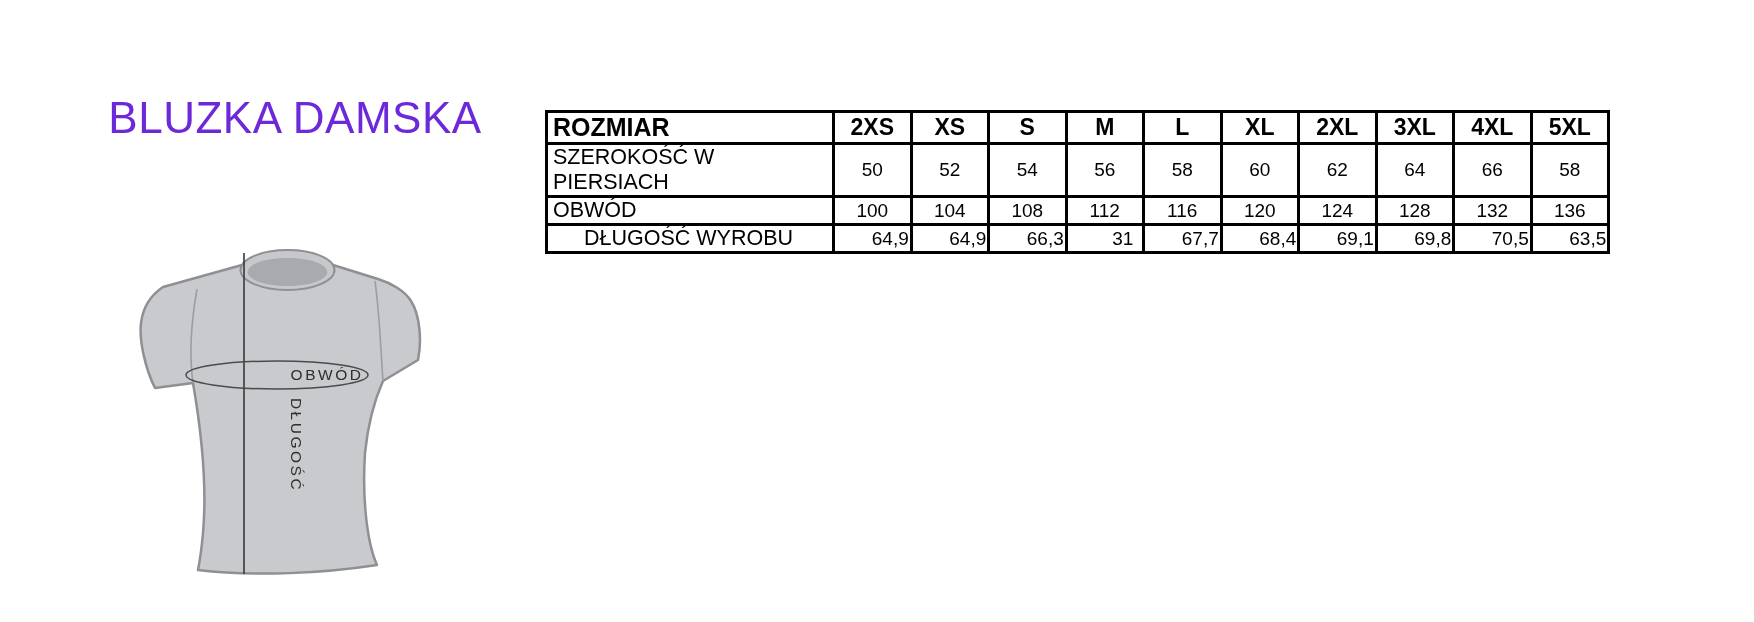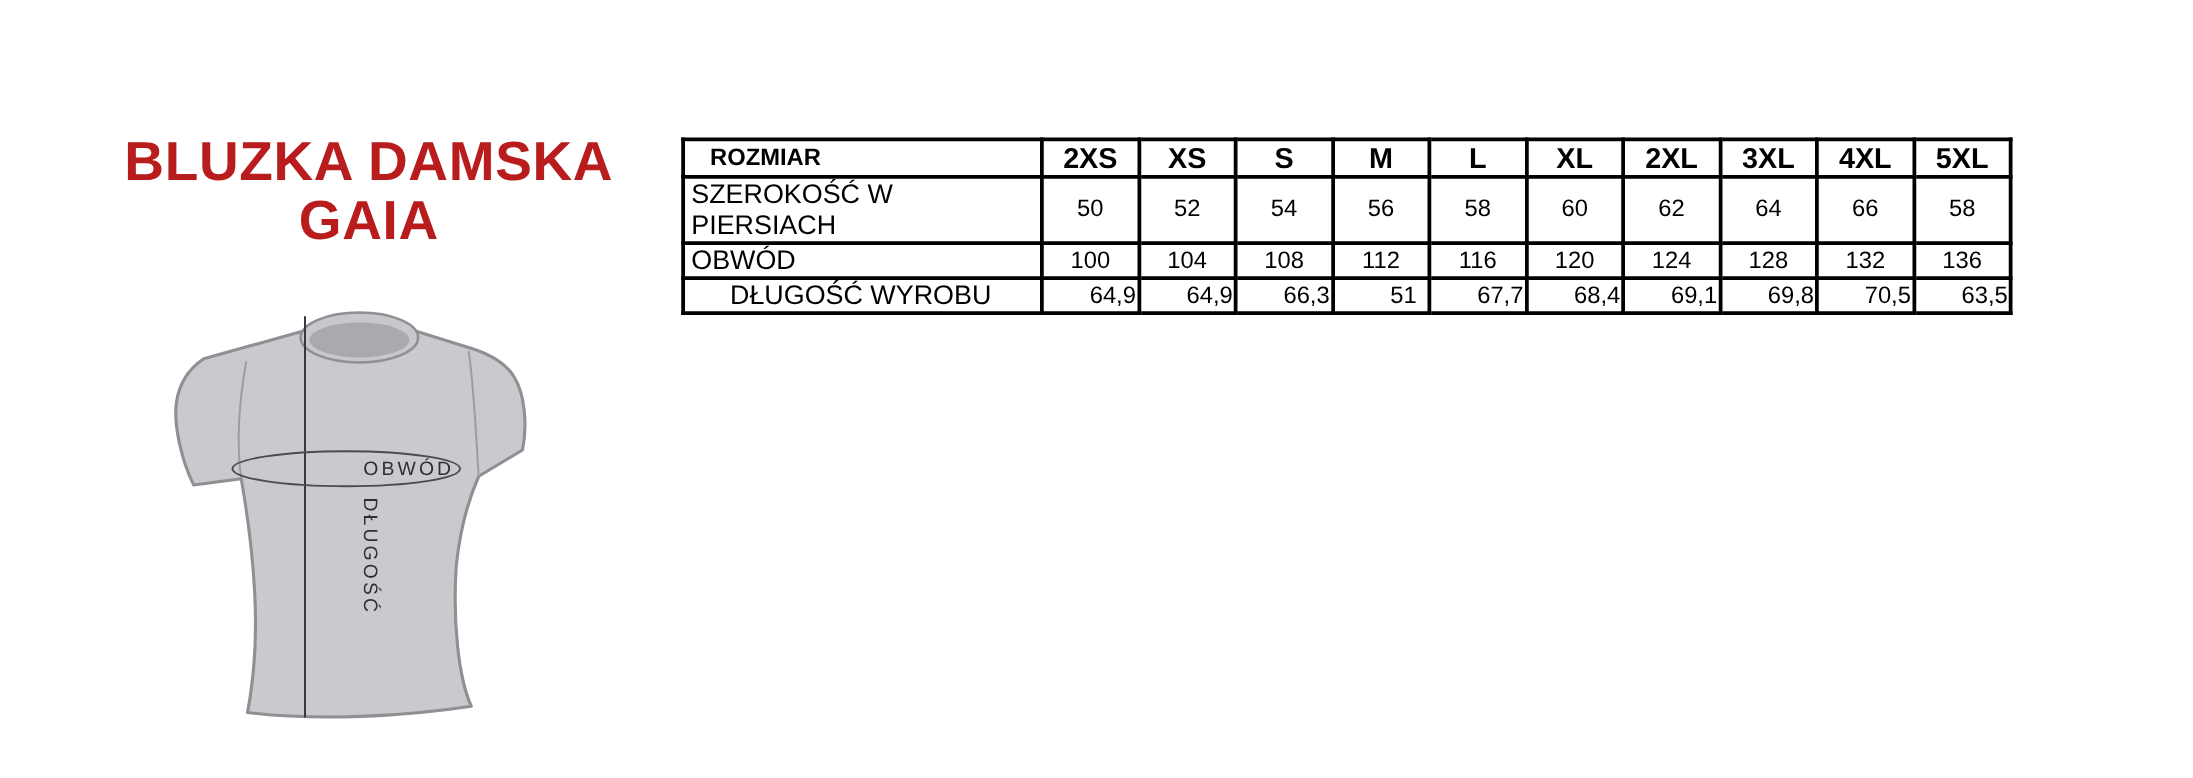--- a/index.html
+++ b/index.html
@@ -10,28 +10,28 @@
     height: 622px;
     overflow: hidden;
     font-family: "Liberation Sans", sans-serif;
     color: #000;
   }
 
   
   .title-block {
     position: absolute;
     left: 75px;
-    top: 106px;
+    top: 94px;
     width: 440px;
     text-align: center;
-    font-weight: bold;
+    font-weight: normal;
     font-size: 44px;
     line-height: 47px;
     letter-spacing: 0.5px;
-    color: #b91c1c;
+    color: #6d28d9;
   }
 
   
   .shirt-wrap {
     position: absolute;
     left: 115px;
     top: 243px;
     width: 320px;
     height: 345px;
   }
@@ -56,23 +56,23 @@
     background: #fff;
   }
   th, td {
     border: 3px solid #000;
     overflow: hidden;
     white-space: nowrap;
   }
   col.c-label { width: 287px; }
   th.rozmiar {
     text-align: left;
-    font-size: 19px;
+    font-size: 25px;
     font-weight: bold;
-    padding-left: 20px;
+    padding-left: 5px;
     height: 28px;
     vertical-align: middle;
   }
   th.size-h {
     font-size: 23px;
     font-weight: bold;
     height: 28px;
     vertical-align: middle;
   }
   td.row-label {
@@ -96,21 +96,20 @@
   }
   tr.r-szerokosc td { height: 46px; }
   tr.r-obwod td     { height: 27px; }
   tr.r-dlugosc td   { height: 23px; padding-left: 36px; }
 </style>
 </head>
 <body>
 
 <div class="title-block">
   <div>BLUZKA DAMSKA</div>
-  <div>GAIA</div>
 </div>
 
 <div class="shirt-wrap">
   <svg viewBox="0 0 320 345">
 
     <path stroke="#8e9093" stroke-width="2.5" stroke-linejoin="round" d="M 127,22
              L 48,44
              C 36,52 28,64 26,80
              C 24,97 30,125 40,145
              L 78,140
@@ -193,21 +192,21 @@
       <td class="val">124</td>
       <td class="val">128</td>
       <td class="val">132</td>
       <td class="val">136</td>
     </tr>
     <tr class="r-dlugosc">
       <td class="row-label">DŁUGOŚĆ WYROBU</td>
       <td class="val">64,9</td>
       <td class="val">64,9</td>
       <td class="val">66,3</td>
-      <td class="val">51</td>
+      <td class="val">31</td>
       <td class="val">67,7</td>
       <td class="val">68,4</td>
       <td class="val">69,1</td>
       <td class="val">69,8</td>
       <td class="val">70,5</td>
       <td class="val">63,5</td>
     </tr>
   </tbody>
     </table>
 </div>

